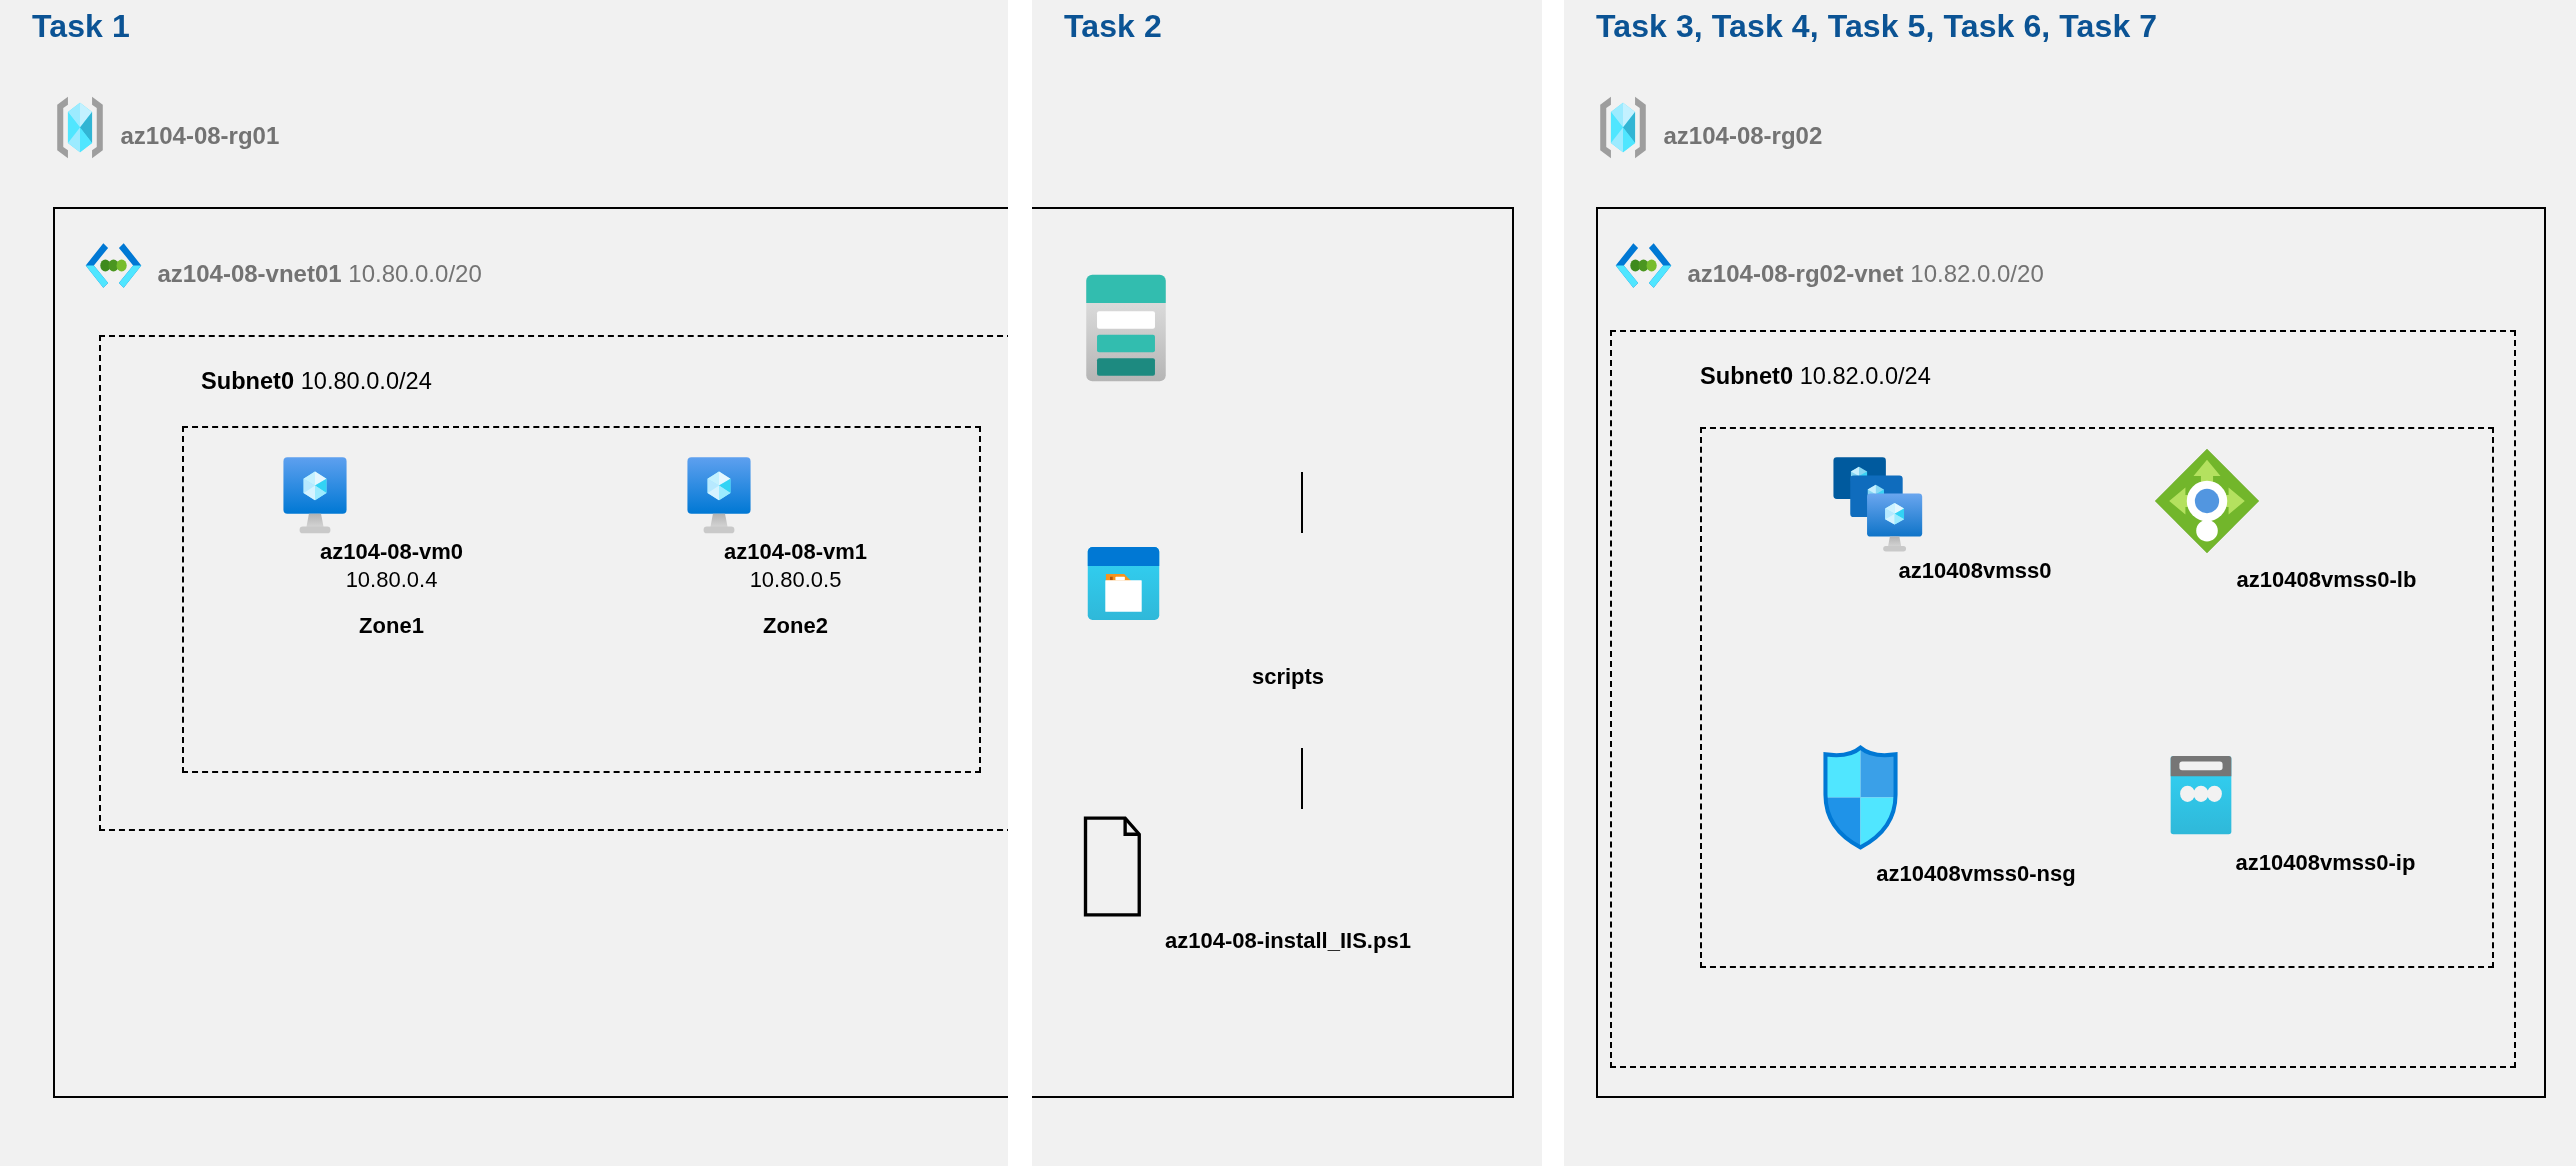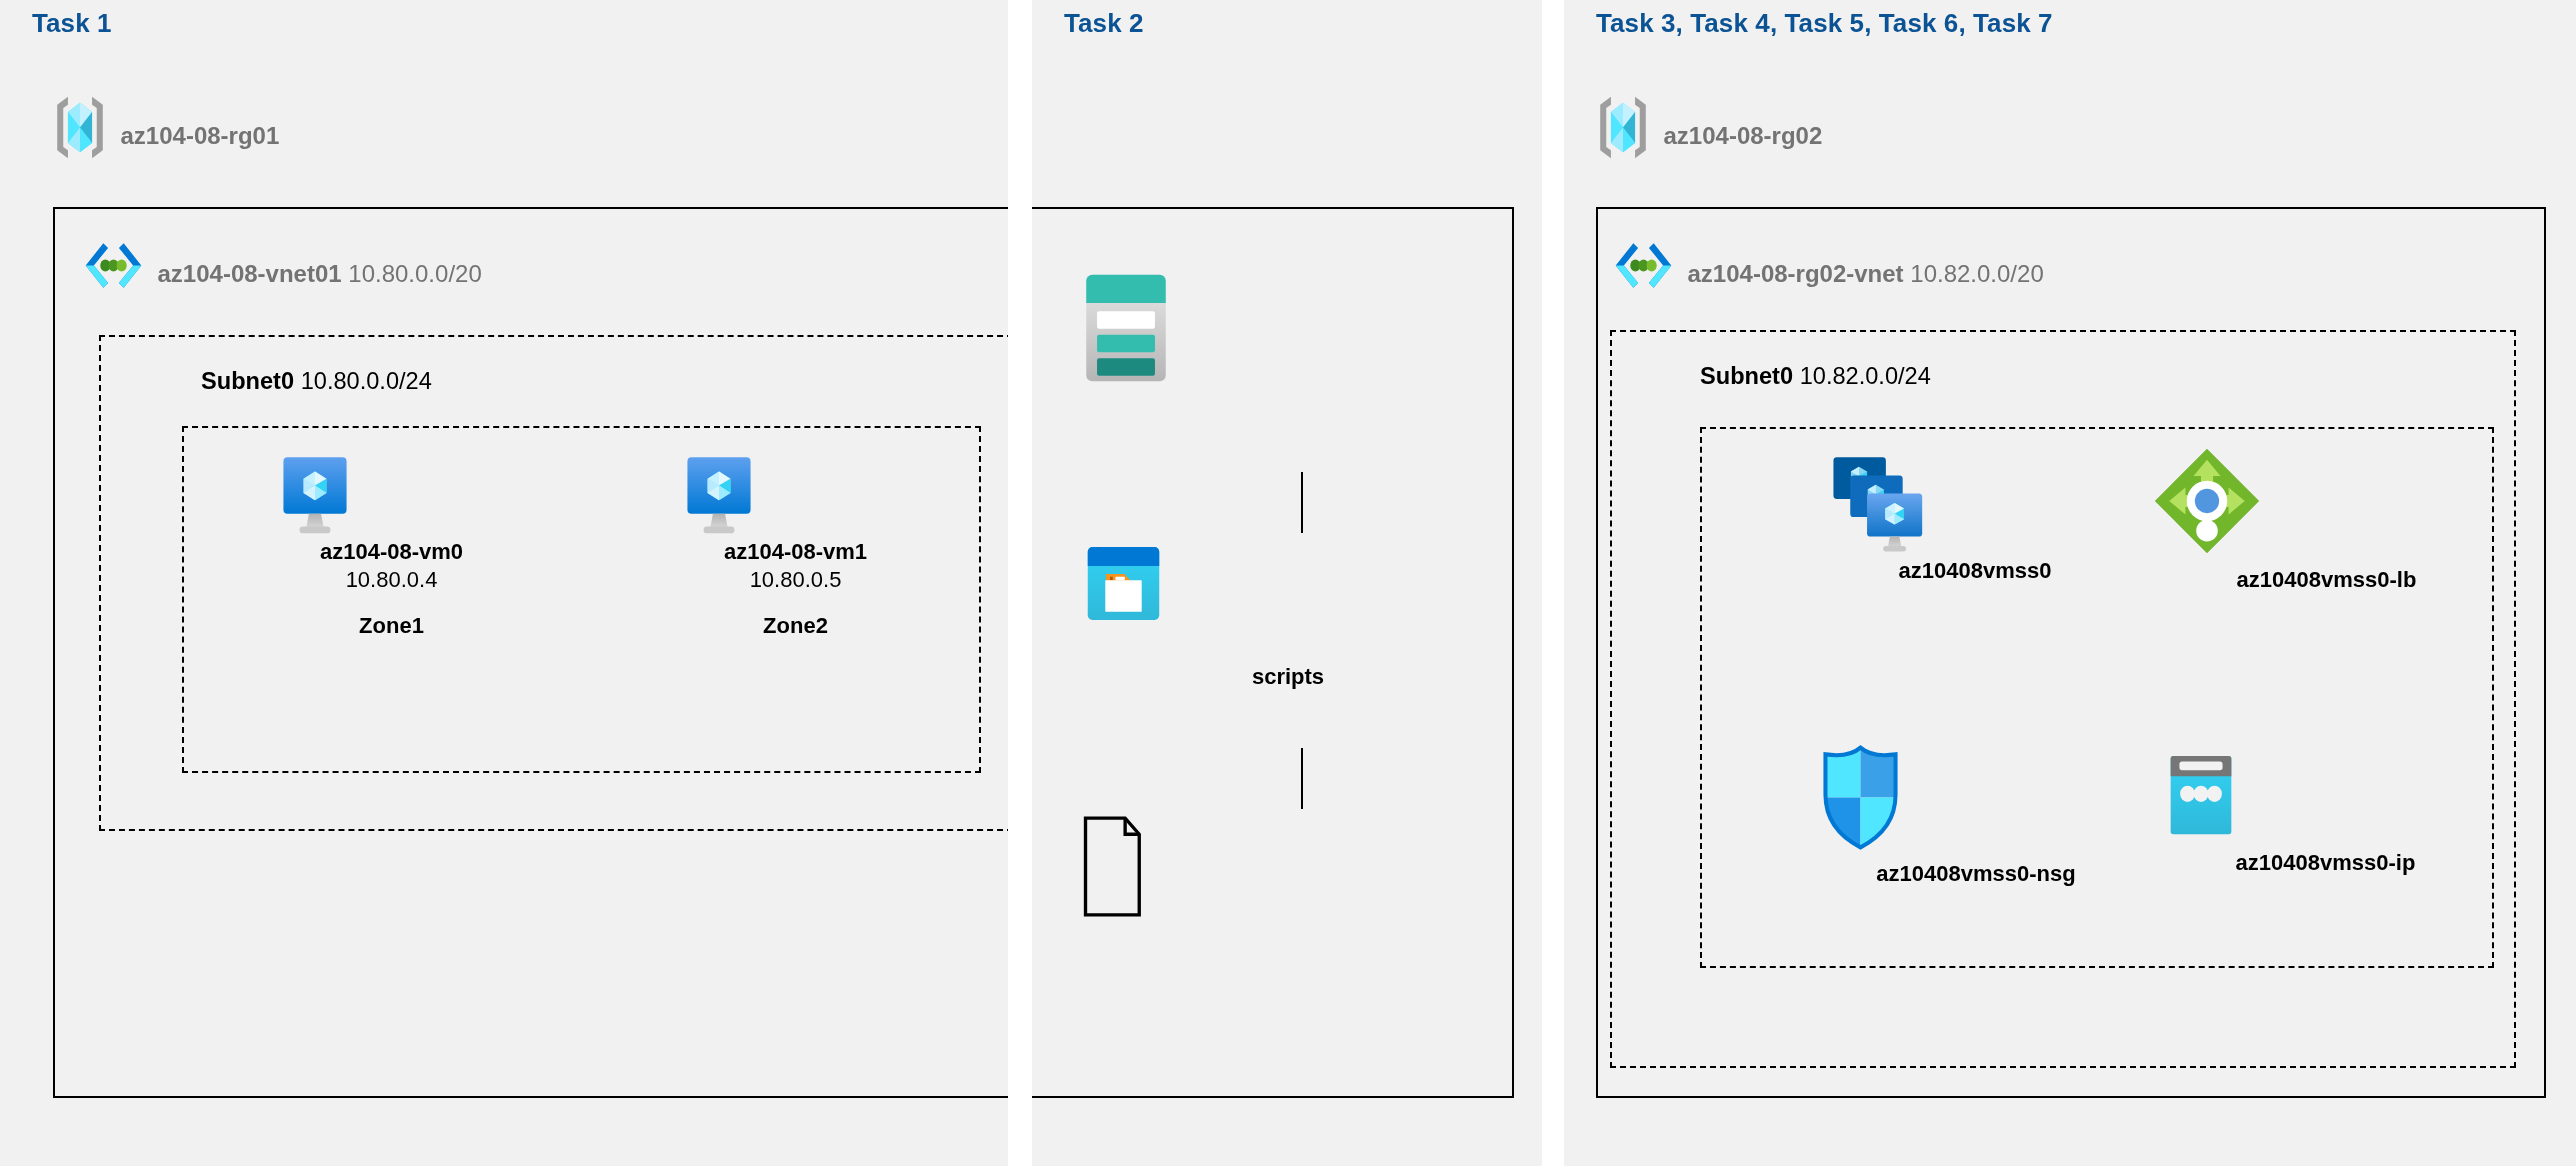--- a/index.html
+++ b/index.html
@@ -10,21 +10,21 @@
   }
 
   
   .panel{position:absolute;background:#f1f1f1;}
   #panel-task1{left:0;top:0;width:1008px;height:1166px;}
   #panel-task2{left:1032px;top:0;width:510px;height:1166px;}
   #panel-task3{left:1564px;top:0;width:1012px;height:1166px;}
 
   .task-title{
     position:absolute;color:#0b5394;font-weight:bold;
-    font-size:26px;letter-spacing:0.1px;white-space:nowrap;
+    font-size:32px;letter-spacing:0.1px;white-space:nowrap;
   }
   #title-task1{left:32px;top:8px;}
   #title-task2{left:1064px;top:8px;}
   #title-task3{left:1596px;top:8px;}
 
   
   .solid-box{position:absolute;border:2px solid #000;background:transparent;box-sizing:border-box;}
   #vnet-box-1{left:53px;top:207px;width:1461px;height:891px;}
   #vnet-box-2{left:1596px;top:207px;width:950px;height:891px;}
 
@@ -231,20 +231,21 @@
 
 <div class="conn" style="left:1301px;top:748px;height:61px;"></div>
 
 <div class="node" style="left:1062px;top:814px;width:452px;">
   <span>
     <svg width="90" height="105" viewBox="0 0 134 156">
       <path d="M35 6 H94 L115 30 V150 H35 Z" fill="none" stroke="#000000" stroke-width="5"></path>
       <path d="M94 6 V30 H115" fill="none" stroke="#000000" stroke-width="5"></path>
     </svg>
   </span>
+  <div class="lbl" style="margin-top:9.4px;">az104-08-install_IIS.ps1</div>
 </div>
 
 <div class="hdr" style="left:1596px;top:94px;">
   <span>
     <svg width="54" height="67" viewBox="0 0 80 100">
       <path d="M22 4 L6 16 L6 84 L22 96 L22 84 L15 79 L15 21 L22 16 Z" fill="#9e9e9e"></path>
       <path d="M58 4 L74 16 L74 84 L58 96 L58 84 L65 79 L65 21 L58 16 Z" fill="#9e9e9e"></path>
       <path d="M40 13 L22 27 L22 73 L40 87 L58 73 L58 27 Z" fill="#50e6ff"></path>
       <path d="M40 13 L22 27 L40 50 Z" fill="#9cebff"></path>
       <path d="M40 13 L58 27 L40 50 Z" fill="#c3f1ff"></path>

